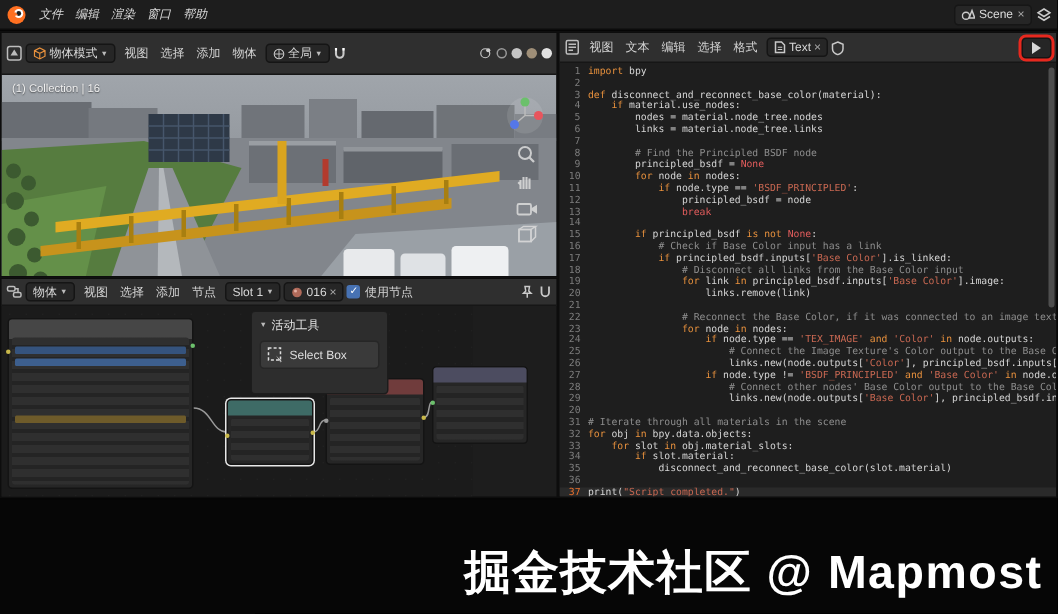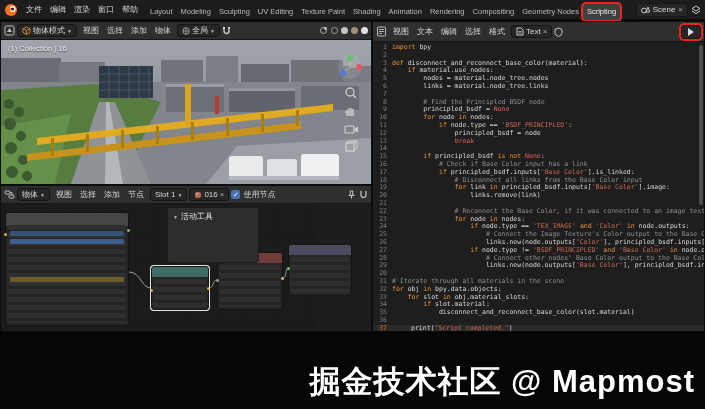--- a/index.html
+++ b/index.html
@@ -5,39 +5,39 @@
   * { margin:0; padding:0; box-sizing:border-box; }
   html,body { width:705px; height:409px; background:#000; overflow:hidden;
               font-family:"Liberation Sans", sans-serif; }
   #app { position:relative; width:705px; height:409px; background:#050505; }
 
   
   #topbar { position:absolute; left:0; top:0; width:705px; height:20px;
             background:#1d1d1d; border-bottom:1px solid #0c0c0c;
             display:flex; align-items:center; padding:0 4px; }
   .blogo { width:14px; height:14px; margin-right:4px; flex:0 0 auto; }
-  .appmenu { font-size:8px; color:#d8d8d8; padding:2px 4px; cursor:default; }
+  .appmenu { font-size:8px; color:#d8d8d8; padding:2px 4px; cursor:default;font-style:italic; }
   #tabs { display:flex; align-items:flex-end; height:20px; margin-left:4px; }
   .tab { font-size:7.5px; color:#b9b9b9; padding:3px 4px 4px; white-space:nowrap; }
   .tab.active { background:#3f3f3f; color:#ededed; border-radius:3px 3px 0 0; }
   .tab.annotated { box-shadow:0 0 0 2px #e8281e; border-radius:3px; }
   #scene-widget { margin-left:auto; display:flex; align-items:center; gap:3px;
                   background:#262626; border:1px solid #161616; border-radius:3px;
                   padding:1px 4px; height:14px; }
   #scene-widget .lbl { font-size:8px; color:#dcdcdc; }
   .xbtn { font-size:8px; color:#aaa; }
 
   
   #workspace { position:absolute; left:0; top:21px; width:705px; height:311px; }
   section { position:absolute; overflow:hidden; border:1px solid #0d0d0d; background:#1d1d1d; }
   #viewport3d { left:0; top:0; width:372px; height:164px; }
   #node-editor { left:0; top:164px; width:372px; height:147px; }
   #text-editor { left:372px; top:0; width:333px; height:311px; }
 
-  .ed-header { height:18px; background:#2f2f2f; border-bottom:1px solid #161616;
+  .ed-header { height:28px; background:#2f2f2f; border-bottom:1px solid #161616;
                display:flex; align-items:center; gap:2px; padding:0 3px; }
   .ed-menu { font-size:8px; color:#d4d4d4; padding:1px 4px; white-space:nowrap; }
   .widget { display:flex; align-items:center; gap:2px; background:#262626;
             border:1px solid #151515; border-radius:3px; padding:1px 4px;
             font-size:8px; color:#d8d8d8; height:13px; white-space:nowrap; }
   .caret { font-size:5px; color:#bbb; }
 
   
   #vp-canvas { position:relative; width:370px; height:144px; }
   #vp-canvas svg.scene { display:block; }
@@ -69,21 +69,21 @@
               padding:3px 4px; font-size:8px; color:#dedede; }
   .selected-node { box-shadow:0 0 0 1px #e8e8e8; }
   #wires { position:absolute; left:0; top:0; pointer-events:none; }
 
   
   #te-header { height:20px; }
   #code-area { position:relative; width:331px; height:289px; background:#1e1e1e;
                padding-top:2px; overflow:hidden;
                font-family:"DejaVu Sans Mono", monospace; font-size:6.5px; }
   .cl { display:flex; height:7.8px; line-height:7.8px; white-space:pre; }
-  .cl.cur { background:#2a2a2a;gap:19px; }
+  .cl.cur { background:#2a2a2a; }
   .ln { width:14px; text-align:right; margin-right:5px; color:#7d7d7d; flex:0 0 auto; }
   .cl.cur .ln { color:#e8702d; }
   .cd { flex:1; overflow:hidden; }
   .p { color:#d6d6d6; } .k { color:#e8913d; } .s { color:#c96852; }
   .c { color:#8e8e8e;margin-top:24px; } .n { color:#e35d5d; }
   #vscroll { position:absolute; right:1px; top:3px; width:4px; height:160px;
              background:#4e4e4e; border-radius:2px; }
   #run-group { margin-left:auto; display:flex; align-items:center; gap:3px; }
   #run-btn { width:20px; height:14px; background:#262626; border:1px solid #151515;
              border-radius:3px; display:flex; align-items:center; justify-content:center; }
@@ -113,33 +113,20 @@
       <circle cx="8.5" cy="6" r="1.6" fill="#1d1d1d"></circle>
       <path d="M1 9 L6 5 L8 7 Z" fill="#ff7021"></path>
     </svg>
     <nav id="app-menus" style="display:flex;">
         <div class="appmenu">文件</div>
         <div class="appmenu">编辑</div>
         <div class="appmenu">渲染</div>
         <div class="appmenu">窗口</div>
         <div class="appmenu">帮助</div>
       </nav>
-    <div id="tabs">
-        <div class="tab">Layout</div>
-        <div class="tab">Modeling</div>
-        <div class="tab">Sculpting</div>
-        <div class="tab">UV Editing</div>
-        <div class="tab">Texture Paint</div>
-        <div class="tab">Shading</div>
-        <div class="tab">Animation</div>
-        <div class="tab">Rendering</div>
-        <div class="tab">Compositing</div>
-        <div class="tab">Geometry Nodes</div>
-        <div class="tab active annotated">Scripting</div>
-      </div>
     <div id="scene-widget">
       <svg class="micon" width="9" height="9" viewBox="0 0 9 9">
           <circle cx="3" cy="5.5" r="2.4" fill="none" stroke="#c9c9c9"></circle>
           <path d="M5 7 L7 2 L8.8 7 Z" fill="none" stroke="#c9c9c9"></path>
         </svg>
       <span class="lbl">Scene</span>
       <span class="xbtn">×</span>
     </div>
     <svg width="10" height="10" viewBox="0 0 10 10" style="margin-left:3px">
       <path d="M5 1 L9 3.5 L5 6 L1 3.5 Z" fill="none" stroke="#c9c9c9"></path>
@@ -366,20 +353,27 @@
         <div class="node" style="left:287px; top:40px; width:64px; height:52px;">
           <div class="nhead" style="background:#4c4c60;"></div>
           <div class="nbody"></div>
           <span class="sock" style="left:-2px; top:22px; background:#6cc06c;"></span>
         </div>
 
         <div id="tool-panel">
           <div class="tp-title">
             <span class="caret">▼</span>
             <span>活动工具</span>
+          </div>
+          <div id="tool-row">
+            <svg class="micon" width="11" height="11" viewBox="0 0 11 11">
+                <rect x="1" y="1" width="8" height="8" fill="none" stroke="#ddd" stroke-dasharray="2 1.4"></rect>
+                <path d="M6 6 L10 10 L8.4 10 L9.4 11 Z" fill="#ddd"></path>
+              </svg>
+            <span>Select Box</span>
           </div>
         </div>
       </div>
     </section>
 
     <section id="text-editor">
       <div class="ed-header" id="te-header">
         <svg class="micon" width="11" height="11" viewBox="0 0 11 11">
             <rect x="1.5" y="1" width="8" height="9" rx="1" fill="none" stroke="#bdbdbd"></rect>
             <path d="M3 3.5 H8 M3 5.5 H8 M3 7.5 H6" stroke="#bdbdbd" stroke-width="0.9"></path>

